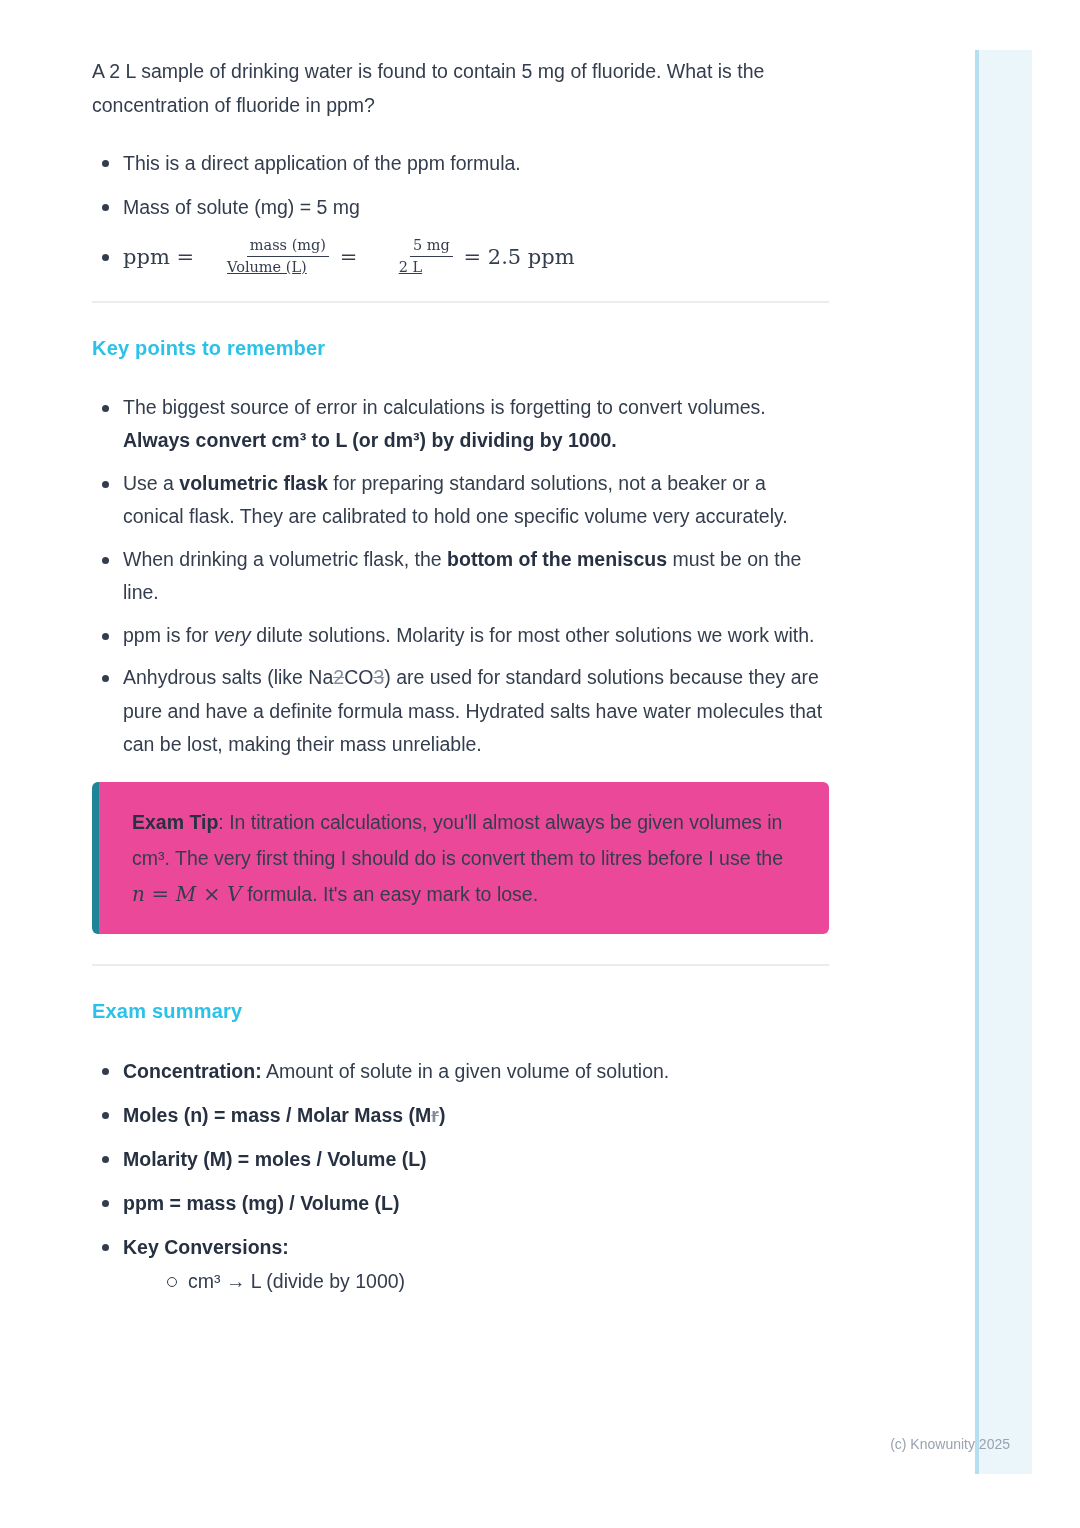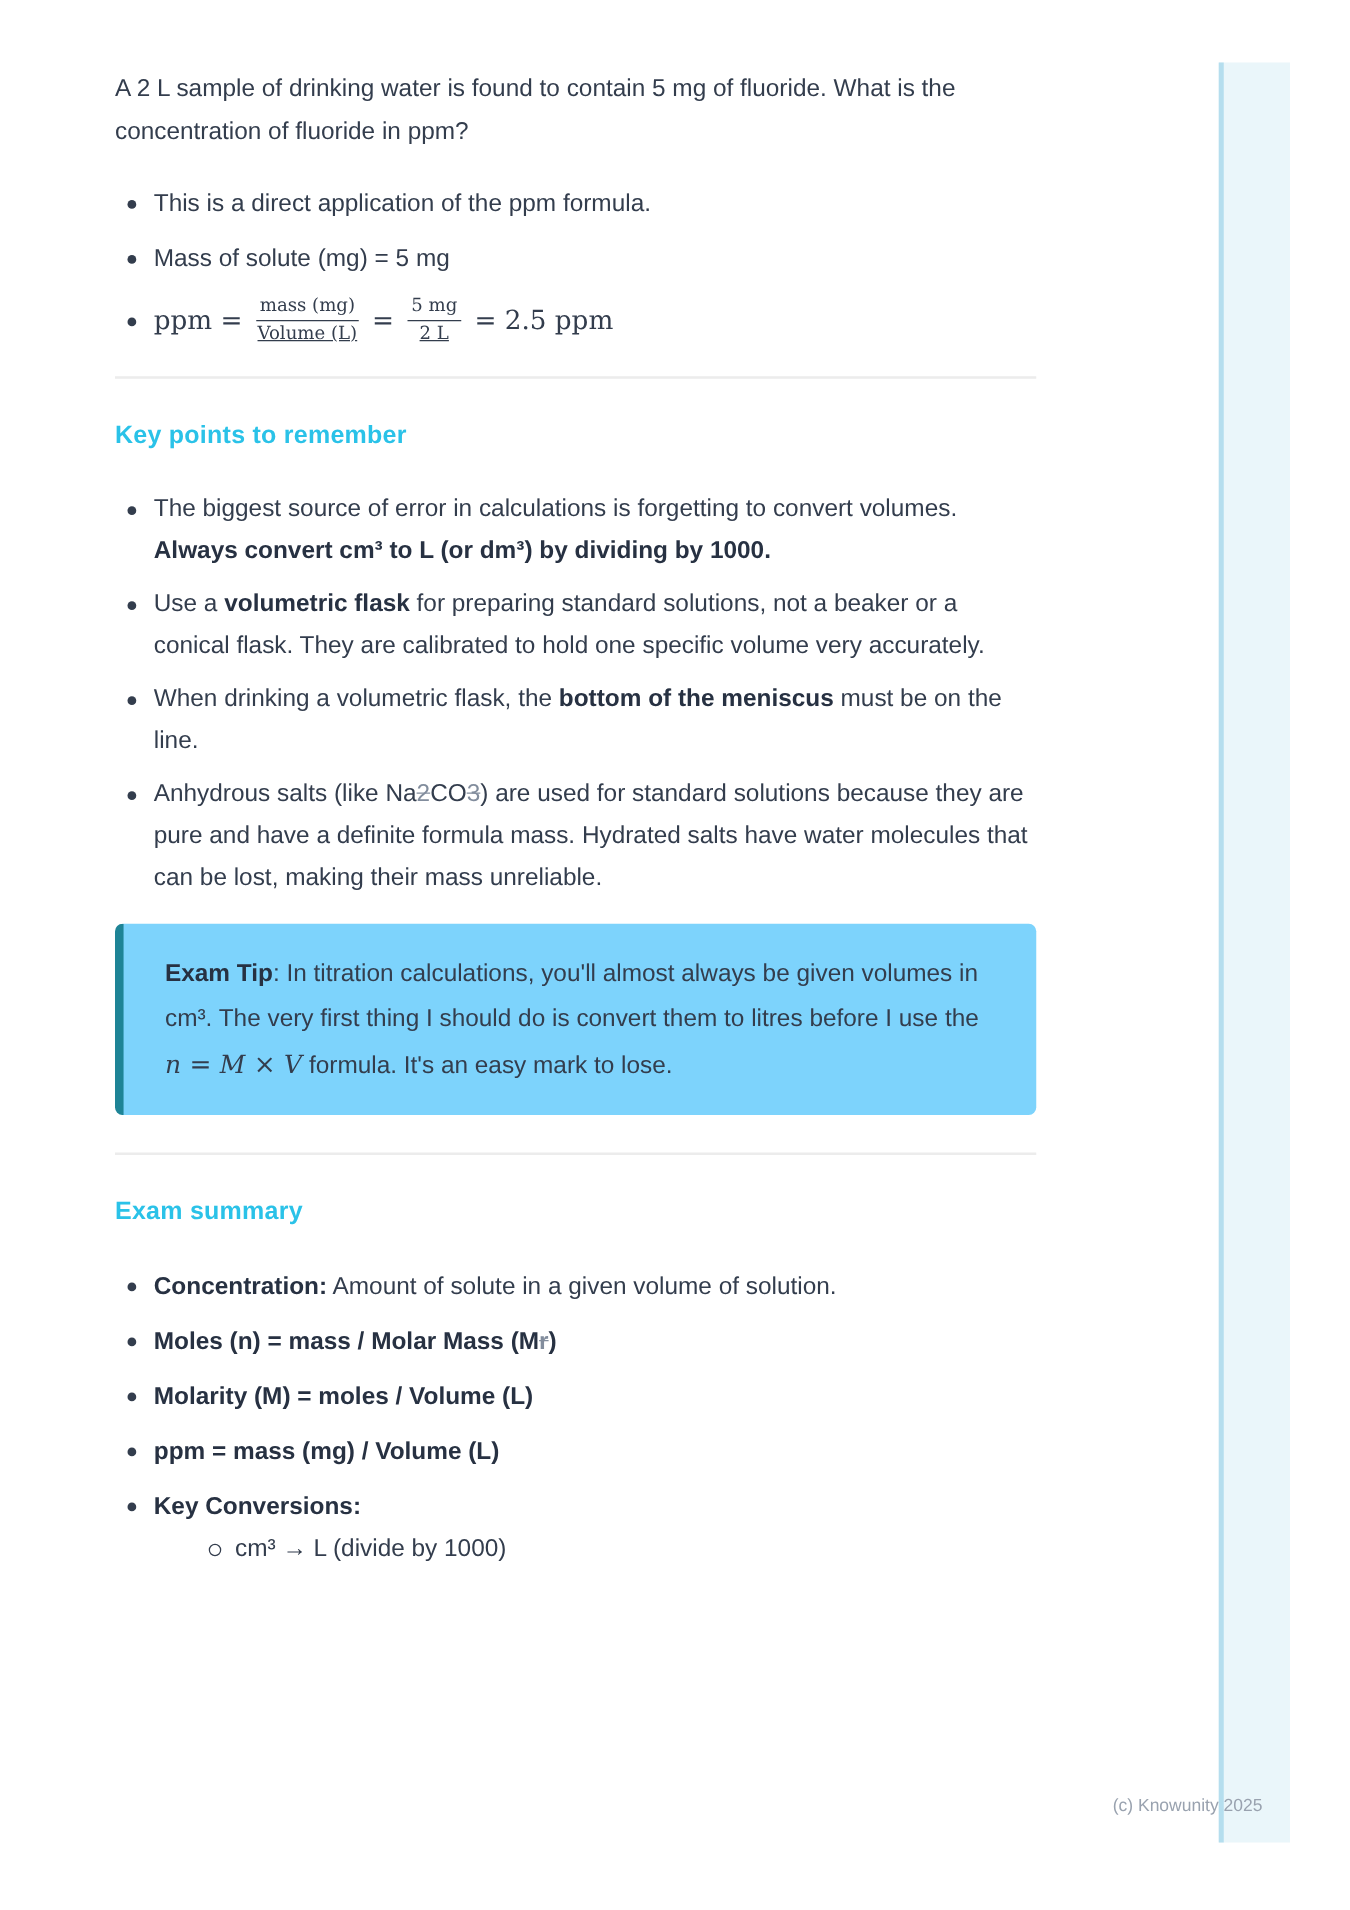--- a/index.html
+++ b/index.html
@@ -27,32 +27,32 @@
   .strike-sub { color:#828D9D; text-decoration:line-through; }
 
   .serif { font-family:"DejaVu Serif", serif; font-size:21px; }
   .serif-it { font-family:"DejaVu Serif", serif; font-style:italic; font-size:20px; }
 
   .formula-item { padding-top:4px; padding-bottom:6px; }
   .formula-item::before { top:20px; }
   .frac { display:inline-block; vertical-align:middle; text-align:center;
           font-family:"DejaVu Serif", serif; font-size:14.5px; line-height:1.3;
           margin:0 4px; position:relative; top:-2px; }
-  .frac .num { display:block; border-bottom:1.3px solid #333D4D; padding:0 3px 1px 3px; }
+  .frac .num { display:block; border-bottom:1.3px solid #333D4D; padding:0 3px 1px 3px;margin-left:42px; }
   .frac .den { display:block; padding-top:1px;text-decoration:underline; }
 
   .divider { height:2px; background:#ECECEC; border:none; margin-top:16px; }
   .divider2 { margin-top:30px; }
 
   h2 { font-size:20px; line-height:38px; font-weight:700; color:#2AC2E8;
        margin-top:26px; letter-spacing:0.2px; }
 
   .section-list { margin-top:24px; }
 
-  .tip-box { margin-top:20px; background:#7dd3fc; border-left:7px solid #1E8496;
+  .tip-box { margin-top:20px; background:#ec4899; border-left:7px solid #1E8496;
              border-radius:6px; padding:22px 40px 22px 33px; font-size:19.5px; line-height:36px; }
 
   .summary li { margin-bottom:10px; }
   .sub-list { margin-top:0; margin-left:34px; }
   .sub-list li { margin-bottom:0; }
   .sub-list li::before { background:transparent; border:1.6px solid #333D4D; width:8px; height:8px; top:13px; }
 
   .footer { position:absolute; top:1436px; right:70px; font-size:14px; color:#99A2AF; z-index:3; }
 </style>
 </head>
@@ -84,20 +84,23 @@
     <li>
       <span>The biggest source of error in calculations is forgetting to convert volumes. </span><b>Always convert cm³ to L (or dm³) by dividing by 1000.</b>
     </li>
     <li>
       <span>Use a </span><b>volumetric flask</b><span> for preparing standard solutions, not a beaker or a conical flask. They are calibrated to hold one specific volume very accurately.</span>
     </li>
     <li>
       <span>When drinking a volumetric flask, the </span><b>bottom of the meniscus</b><span> must be on the line.</span>
     </li>
     <li>
+      <span>ppm is for </span><span class="it">very</span><span> dilute solutions. Molarity is for most other solutions we work with.</span>
+    </li>
+    <li>
       <span>Anhydrous salts (like Na</span><span class="strike-sub">2</span><span>CO</span><span class="strike-sub">3</span><span>) are used for standard solutions because they are pure and have a definite formula mass. Hydrated salts have water molecules that can be lost, making their mass unreliable.</span>
     </li>
   </ul>
 
   <div class="tip-box">
     <b>Exam Tip</b><span>: In titration calculations, you'll almost always be given volumes in cm³. The very first thing I should do is convert them to litres before I use the </span><span class="serif-it">n</span><span class="serif"> = </span><span class="serif-it">M</span><span class="serif"> × </span><span class="serif-it">V</span><span> formula. It's an easy mark to lose.</span>
   </div>
 
   <hr class="divider divider2">
 

